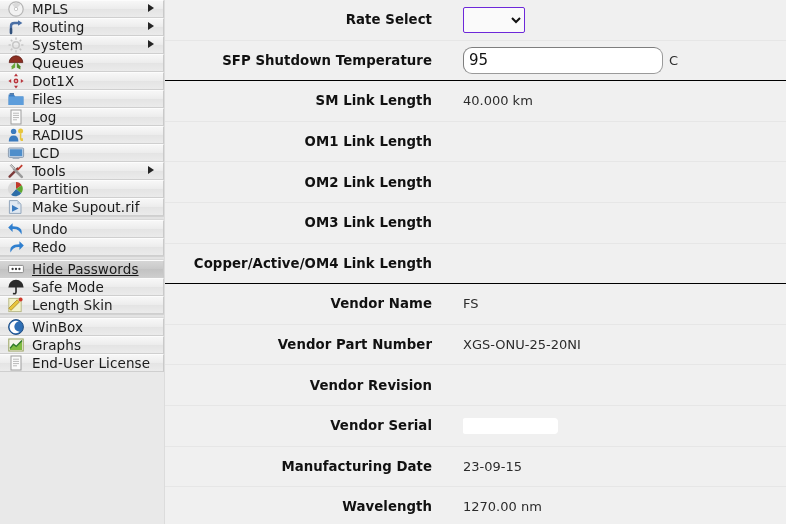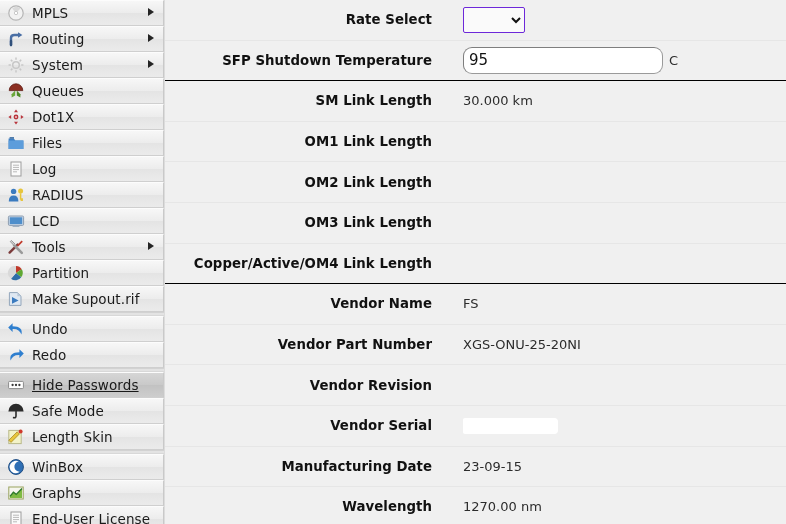--- a/index.html
+++ b/index.html
@@ -29,21 +29,21 @@
   }
   .menu-group { background: #e9e9e9; }
   .group-gap {
     height: 4px;
     background: #e3e3e3;
     border-top: 1px solid #d2d2d2;
     border-bottom: 1px solid #d8d8d8;
   }
   .menu-item {
     position: relative;
-    height: 26px;
+    height: 18px;
     display: flex;
     align-items: center;
     padding: 0 6px 0 7px;
     background: linear-gradient(to bottom, #f7f7f7 0%, #ececec 50%, #e4e4e4 51%, #ebebeb 100%);
     border-bottom: 1px solid #cfcfcf;
     border-top: 1px solid #fcfcfc;
     border-right: 1px solid #c9c9c9;
     font-size: 13.5px;
     color: #1a1a1a;
     cursor: default;
@@ -419,21 +419,21 @@
         <div class="fr-value">
           <span class="temp-wrap">
             <input type="text" class="temp-input" value="95" style="">
             <span class="temp-unit">C</span>
           </span>
         </div>
       </div>
       <div class="form-row">
         <div class="fr-label">SM Link Length</div>
         <div class="fr-value">
-          <span class="plain">30.000 km</span>
+          <span class="plain">40.000 km</span>
         </div>
       </div>
       <div class="form-row">
         <div class="fr-label">OM1 Link Length</div>
         <div class="fr-value">
           <span class="plain"></span>
         </div>
       </div>
       <div class="form-row">
         <div class="fr-label">OM2 Link Length</div>

